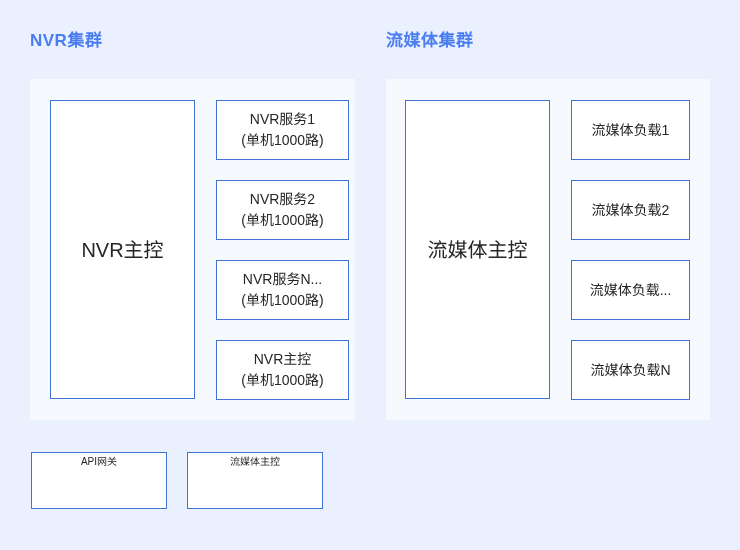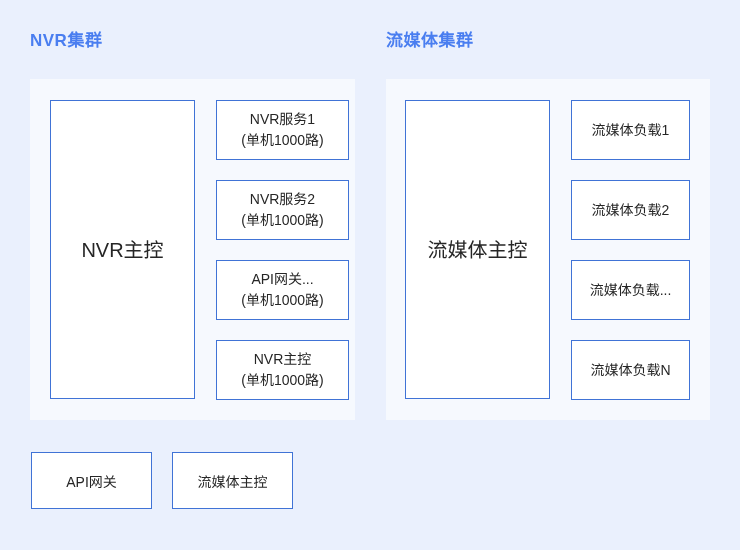--- a/index.html
+++ b/index.html
@@ -95,29 +95,28 @@
 
   
   .gateway-row {
     position: absolute;
     left: 31px;
     top: 452px;
     display: flex;
     gap: 20px;
   }
   .gateway-box {
-    width: 121px;
+    width: 136px;
     height: 57px;
     background: #ffffff;
     border: 1px solid #4073d6;
     box-sizing: border-box;
     display: flex;
-    align-items: center;
     justify-content: center;
-    font-size: 14px;
+    font-size: 10px;
     color: #262626;
   }
 </style>
 </head>
 <body>
 
 <div class="canvas">
 
   <div class="cluster" style="left:30px; top:28px; width:325px; height:392px;">
 
@@ -135,21 +134,21 @@
           <span class="line1">NVR服务1</span>
           <span class="line2">(单机1000路)</span>
         </div>
 
         <div class="node-box">
           <span class="line1">NVR服务2</span>
           <span class="line2">(单机1000路)</span>
         </div>
 
         <div class="node-box">
-          <span class="line1">API网关...</span>
+          <span class="line1">NVR服务N...</span>
           <span class="line2">(单机1000路)</span>
         </div>
 
         <div class="node-box">
           <span class="line1">NVR主控</span>
           <span class="line2">(单机1000路)</span>
         </div>
 
       </div>
     </div>

